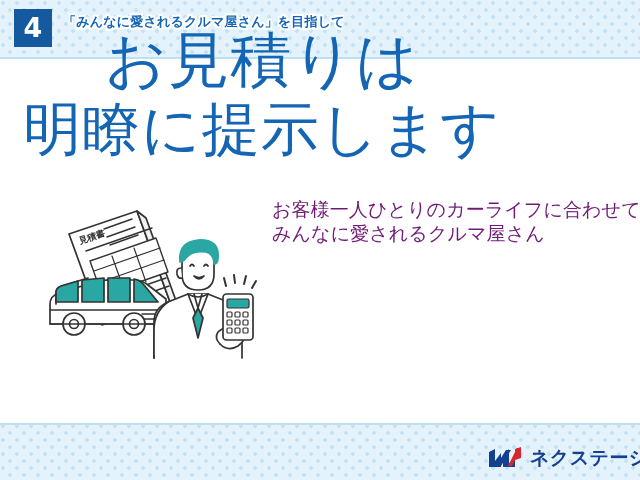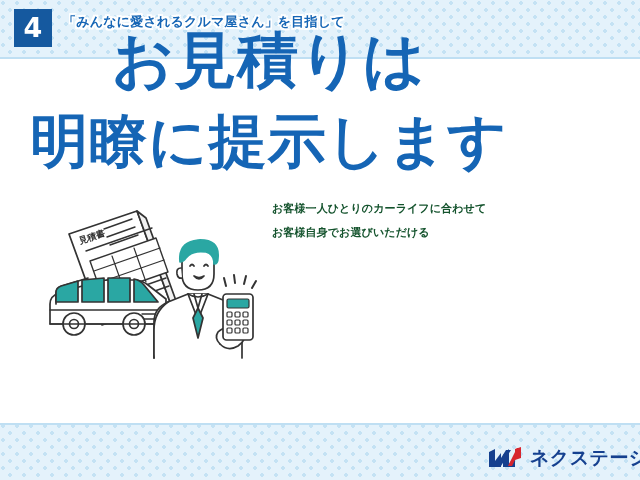--- a/index.html
+++ b/index.html
@@ -82,49 +82,49 @@
     text-shadow:
       -1.6px -1.6px 0 #ffffff,  1.6px -1.6px 0 #ffffff,
       -1.6px  1.6px 0 #ffffff,  1.6px  1.6px 0 #ffffff,
       -1.6px 0 0 #ffffff, 1.6px 0 0 #ffffff,
        0 -1.6px 0 #ffffff, 0 1.6px 0 #ffffff;
   }
 
   
   #headline {
     position: absolute;
-    left: 7px;
+    left: 0;
     top: 28px;
     width: 524px;
     text-align: center;
     color: #1565b5;
-    font-weight: bold;
+    font-weight: normal;
     letter-spacing: 1px;
     line-height: 1.06;
   }
   #headline .l1 {
     display: block;
     font-size: 61px;
   }
   #headline .l2 {
     display: block;
     font-size: 58px;
-    margin-top: 18px;
+    margin-top: 6px;
   }
 
   
   #body-copy {
     position: absolute;
     left: 272px;
     top: 197px;
     width: 368px;
-    color: #14532d;
-    font-size: 11px;
+    color: #701a75;
+    font-size: 19px;
     line-height: 24.2px;
-    font-weight: bold;
+    font-weight: normal;
     letter-spacing: 0.1px;
   }
   #body-copy .ln { display: block; white-space: nowrap; }
 
   
   #illustration {
     position: absolute;
     left: 42px;
     top: 198px;
     width: 228px;
@@ -167,21 +167,21 @@
     <div id="header-title">「みんなに愛されるクルマ屋さん」を目指して</div>
   </div>
 
   <div id="headline">
     <span class="l1">お見積りは</span>
     <span class="l2">明瞭に提示します</span>
   </div>
 
   <div id="body-copy">
     <span class="ln">お客様一人ひとりのカーライフに合わせて</span>
-    <span class="ln">お客様自身でお選びいただける</span>
+    <span class="ln">みんなに愛されるクルマ屋さん</span>
   </div>
 
   <div id="illustration">
     <svg viewBox="0 0 228 162" width="228" height="162" xmlns="http://www.w3.org/2000/svg">
       <g fill="none" stroke="#333333" stroke-width="1.7" stroke-linejoin="round" stroke-linecap="round">
 
         <g>
           <path d="M27 36 L95 13 L128 104 L60 127 Z" fill="#ffffff"></path>
           <path d="M95 13 L104 20 L137 111 L128 104 Z" fill="#f2f2f2"></path>
 

